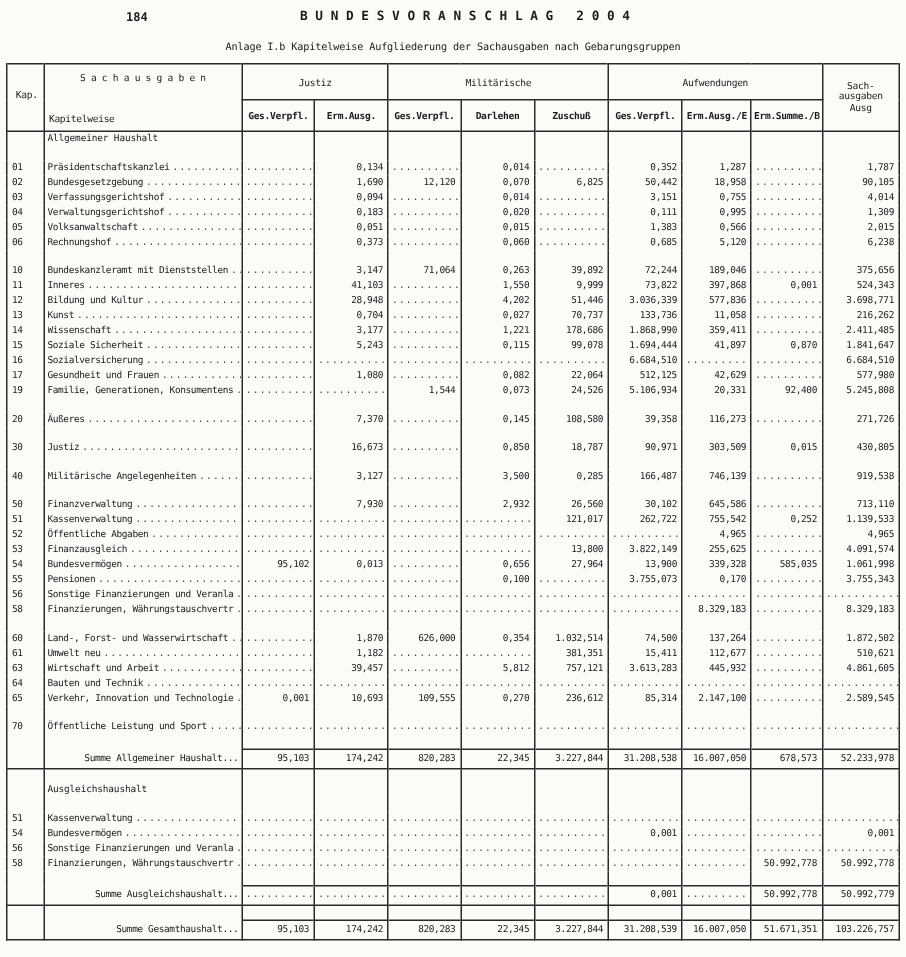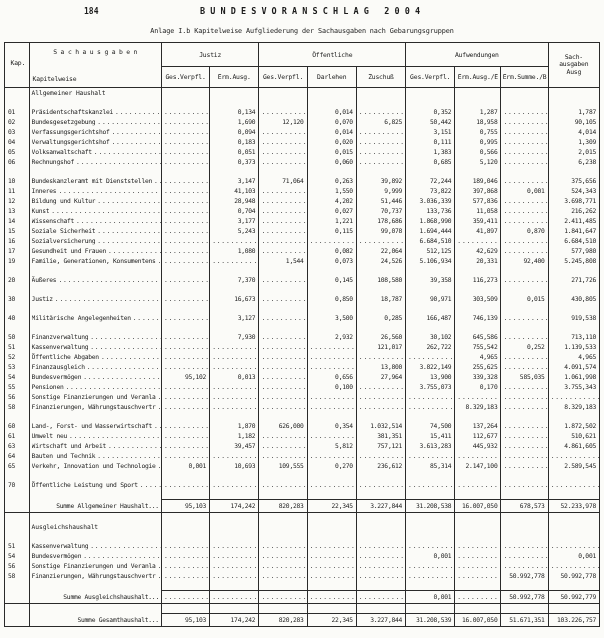--- a/index.html
+++ b/index.html
@@ -20,21 +20,21 @@
     border-collapse:collapse;table-layout:fixed;
     width:596px;margin:6px 4px 0 4px;
     border:1.5px solid #2a2a2a;
   }
   th,td{
     border-left:1px solid #2a2a2a;border-right:1px solid #2a2a2a;
     padding:0;font-weight:normal;overflow:hidden;
   }
   thead th{border-bottom:1px solid #2a2a2a;font-size:6.4px;letter-spacing:-0.2px;}
   thead tr.grp th{height:23px;vertical-align:middle;text-align:center;}
-  thead tr.sub th{height:20px;vertical-align:middle;text-align:center;}
+  thead tr.sub th{height:20px;vertical-align:middle;text-align:center;font-weight:bold;}
   th.kap-h{vertical-align:bottom;text-align:left;}
   th.kap-h div{padding:0 0 4px 2px;}
   th.bez-h{position:relative;}
   .sach-title{position:absolute;top:5px;left:0;width:100%;text-align:center;white-space:pre;}
   .bez-label{position:absolute;bottom:4px;left:3px;}
   th.h-summe{vertical-align:middle;text-align:center;line-height:7.5px;}
 
   tbody td{font-size:6.3px;letter-spacing:-0.25px;height:10px;line-height:10px;vertical-align:middle;}
   td.kap{text-align:left;padding-left:3px;}
   td.lab{padding-left:2px;}
@@ -78,21 +78,21 @@
     <thead>
       <tr class="grp">
         <th class="kap-h" rowspan="2">
             <div>Kap.</div>
           </th>
         <th class="bez-h" rowspan="2">
           <div class="sach-title">S a c h a u s g a b e n</div>
           <div class="bez-label">Kapitelweise</div>
         </th>
         <th colspan="2">Justiz</th>
-        <th colspan="3">Öffentliche</th>
+        <th colspan="3">Militärische</th>
         <th colspan="3">Aufwendungen</th>
         <th class="h-summe" rowspan="2">
           <div>Sach-</div>
           <div>ausgaben</div>
           <div>Ausg</div>
         </th>
       </tr>
       <tr class="sub">
         <th>Ges.Verpfl.</th>
         <th>Erm.Ausg.</th>

